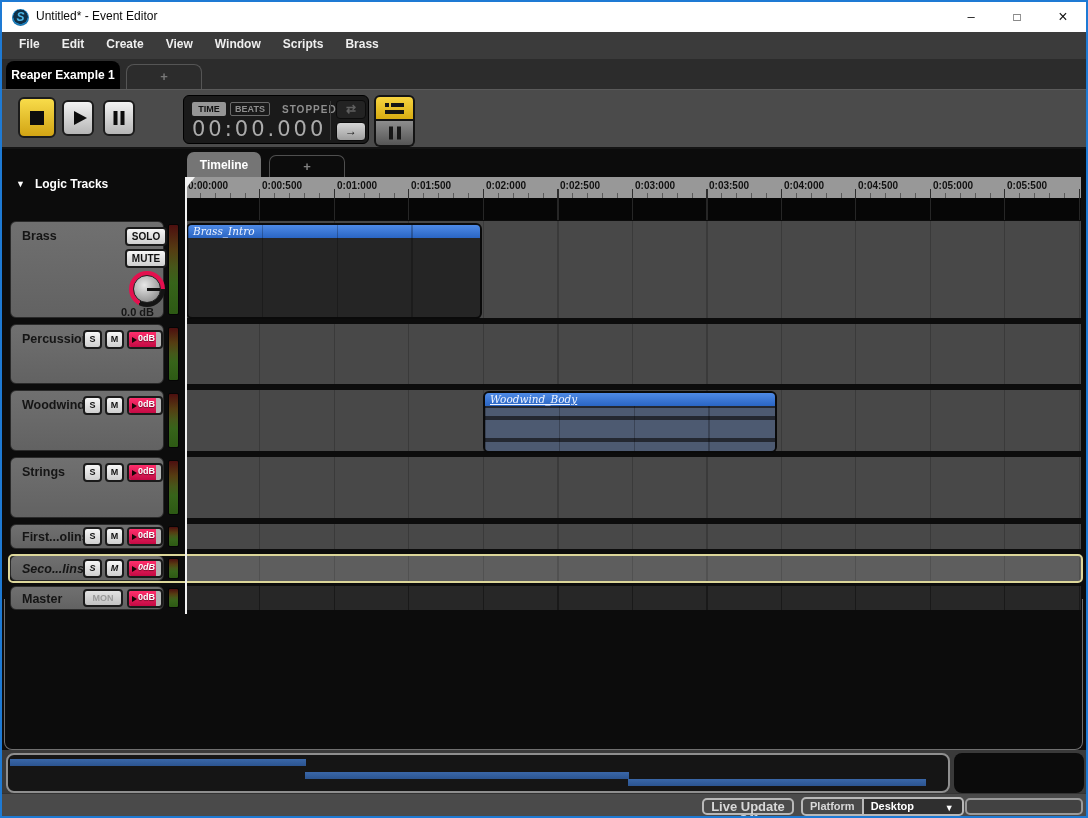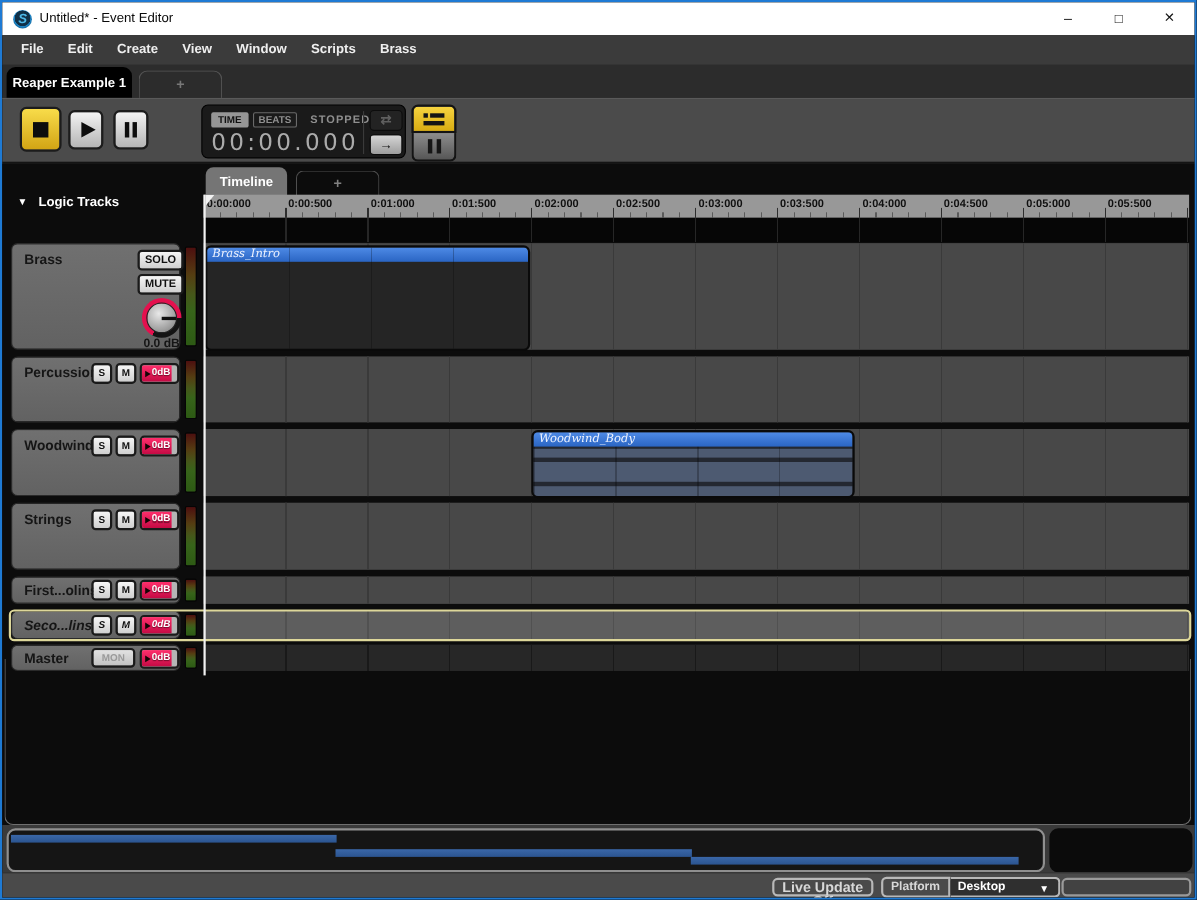--- a/index.html
+++ b/index.html
@@ -94,21 +94,21 @@
              color:#9a9a9a; font-weight:bold; font-size:9px; text-align:center; line-height:14px; }
   .fader { position:absolute; width:36px; height:19px; border:2px solid #1a1a1a; border-radius:4px; overflow:hidden; background:#b5b5b5; }
   .fader-fill { position:absolute; left:0; top:0; width:84%; height:100%; background:linear-gradient(#ff2f6c,#c40a44); }
   .fader-tri { position:absolute; left:3px; top:4.5px; width:0; height:0; border-left:5px solid #140505; border-top:3px solid transparent; border-bottom:3px solid transparent; }
   .fader-label { position:absolute; left:9px; top:1px; color:#fff; font-size:9px; font-weight:bold; text-shadow:0 1px 1px rgba(0,0,0,.5); }
   .knob { position:absolute; width:36px; height:36px; border-radius:50%;
           background:conic-gradient(from 90deg, #141414 0deg 118deg, #e4104e 118deg 360deg); }
   .knob-inner { position:absolute; left:4px; top:4px; width:28px; height:28px; border-radius:50%;
                 background:radial-gradient(circle at 40% 35%, #e8e8e8, #9a9a9a 70%, #777); border:1px solid #222; }
   .knob-needle { position:absolute; left:18px; top:16.5px; width:13px; height:3px; background:#111; }
-  .vol-label { position:absolute; left:110px; top:84px; width:52px; text-align:center; font-size:11px; font-weight:bold; color:#151515; }
+  .vol-label { position:absolute; left:110px; top:84px; width:52px; text-align:left; font-size:11px; font-weight:bold; color:#151515; }
   .sel-frame { position:absolute; left:6px; top:-1px; width:1075px; height:29px; border:2px solid #ddd79a; border-radius:5px; pointer-events:none; }
 
   
   .clip { position:absolute; border:2px solid #0a0a0a; border-radius:6px; overflow:hidden; }
   .clip-title { height:13px; background:linear-gradient(#4e8ae6,#2a65c3); color:#eef3ff; font-family:"DejaVu Serif", serif;
                 font-style:italic; font-size:10.5px; line-height:13px; padding-left:5px; }
   .clip-grid { position:absolute; inset:0; background:repeating-linear-gradient(90deg,rgba(0,0,0,.25) 0,rgba(0,0,0,.25) 1px,transparent 1px,transparent 74.5px); }
   .band { position:absolute; left:0; width:100%; background:#4d5a71; }
   .waveline { position:absolute; left:4px; right:4px; height:3px;
               background:repeating-linear-gradient(90deg,#161a22 0,#161a22 2px,transparent 2px,transparent 4px); }
@@ -339,21 +339,21 @@
     <div class="clip" style="left:184px; top:74px; width:296px; height:96px; background:#252525;">
       <div class="clip-grid"></div>
       <div class="clip-title">Brass_Intro</div>
     </div>
 
     <div class="clip" style="left:481px; top:242px; width:294px; height:62px; background:#242831;">
       <div class="band" style="top:15px; height:8px;"></div>
       <div class="band" style="top:27px; height:18px;"></div>
       <div class="band" style="top:49px; height:9px;"></div>
       <div class="clip-grid"></div>
-      <div class="clip-title" style="position:relative;">Woodwind_Body</div>
+      <div class="clip-title" style="position:relative;text-decoration:underline;">Woodwind_Body</div>
     </div>
 
 
     <div class="playhead"></div>
     <div class="playhead-flag"></div>
   </div>
 
   <div class="overview-strip">
     <div class="overview-panel">
       <div class="ov-bar" style="left:2px; top:4px; width:296px;"></div>

